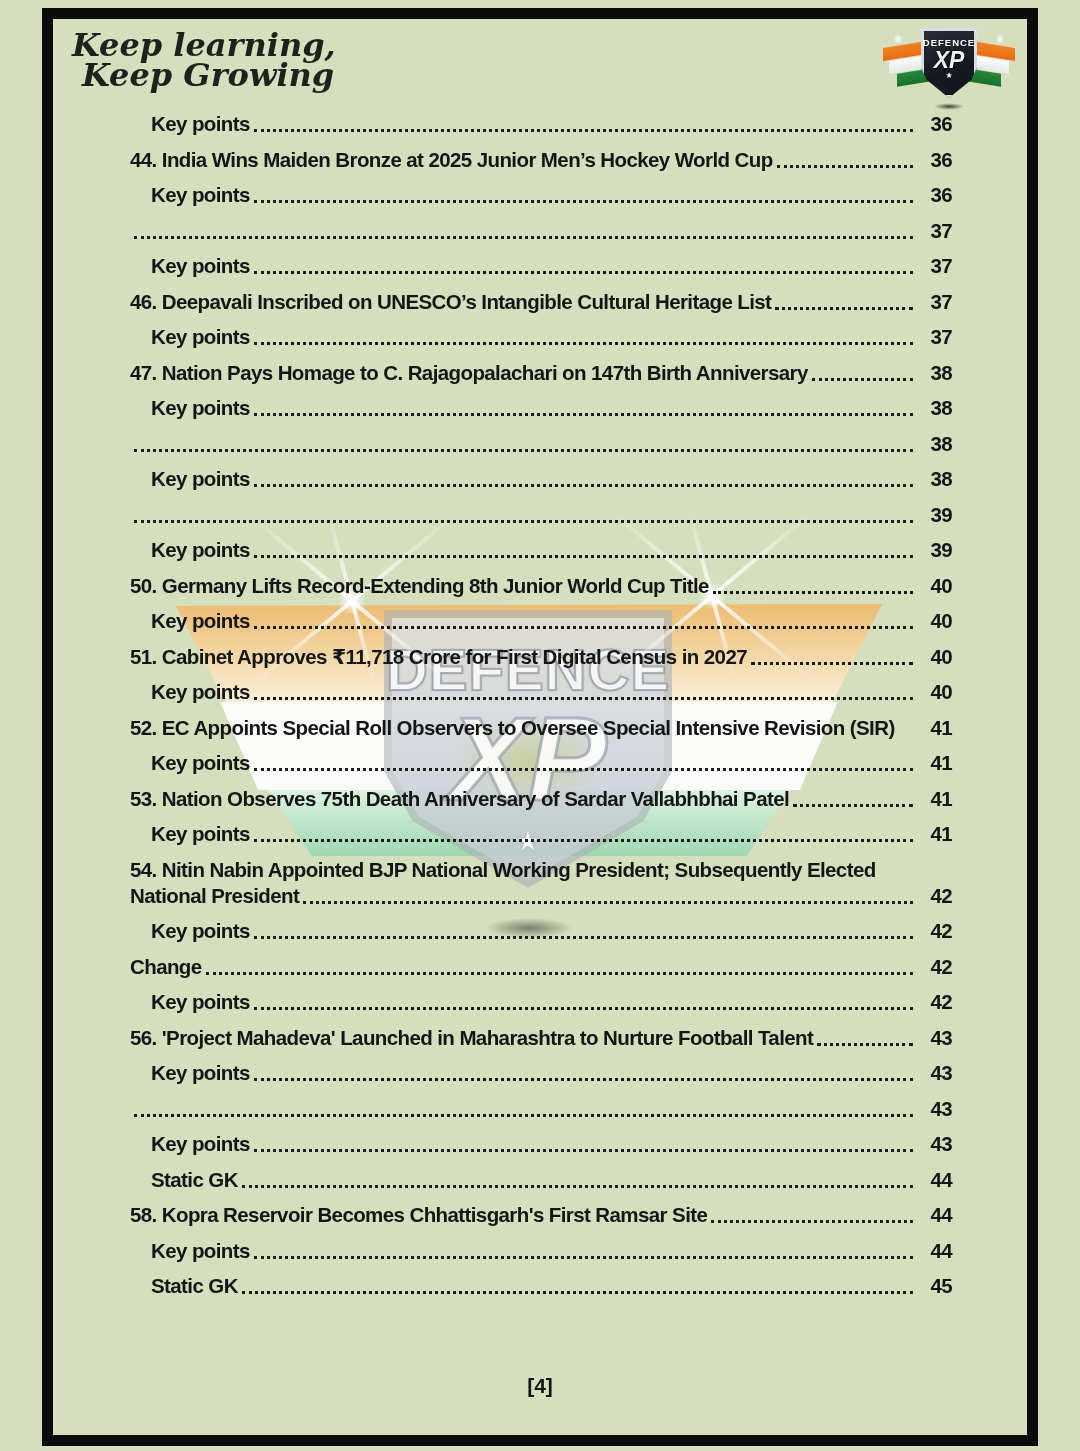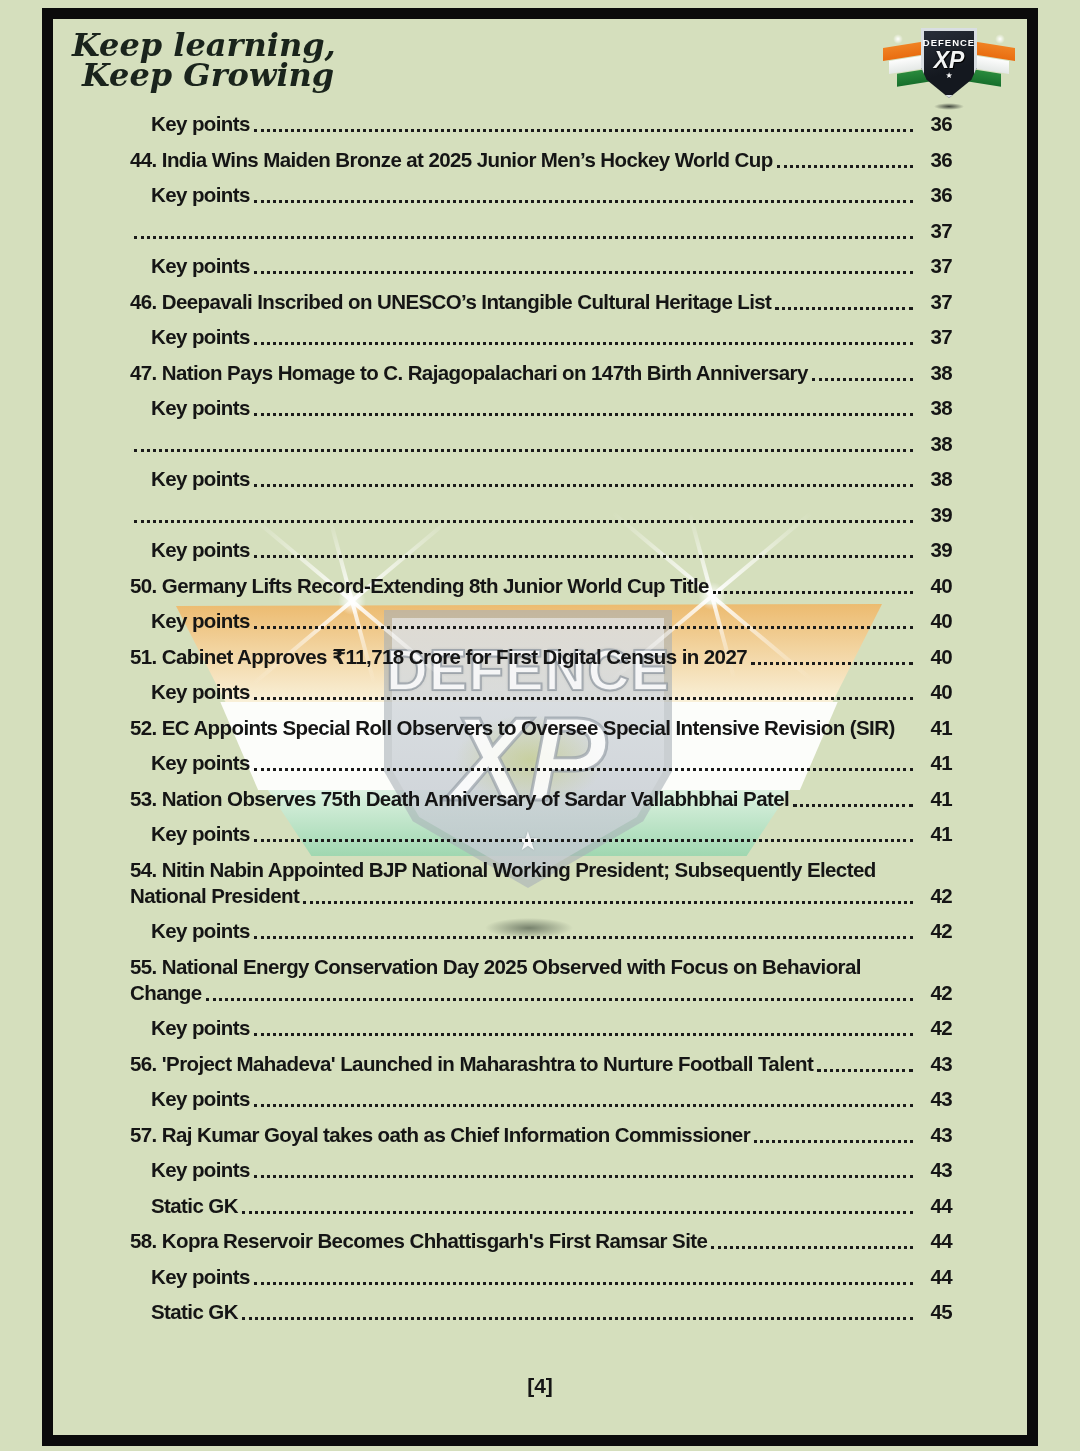--- a/index.html
+++ b/index.html
@@ -364,24 +364,20 @@
     </li>
     <li class="entry indent">
       <div class="row">
         <span class="t">Key points</span>
         <span class="leader"></span>
         <span class="p">42</span>
       </div>
     </li>
     <li class="entry">
       <div class="row">
-        <span class="t">55. National Energy Conservation Day 2025 Observed with Focus on Behavioral</span>
-        <span class="leader nodots"></span>
-      </div>
-      <div class="row">
         <span class="t">Change</span>
         <span class="leader"></span>
         <span class="p">42</span>
       </div>
     </li>
     <li class="entry indent">
       <div class="row">
         <span class="t">Key points</span>
         <span class="leader"></span>
         <span class="p">42</span>
@@ -396,21 +392,20 @@
     </li>
     <li class="entry indent">
       <div class="row">
         <span class="t">Key points</span>
         <span class="leader"></span>
         <span class="p">43</span>
       </div>
     </li>
     <li class="entry">
       <div class="row">
-        <span class="t">57. Raj Kumar Goyal takes oath as Chief Information Commissioner</span>
         <span class="leader"></span>
         <span class="p">43</span>
       </div>
     </li>
     <li class="entry indent">
       <div class="row">
         <span class="t">Key points</span>
         <span class="leader"></span>
         <span class="p">43</span>
       </div>

